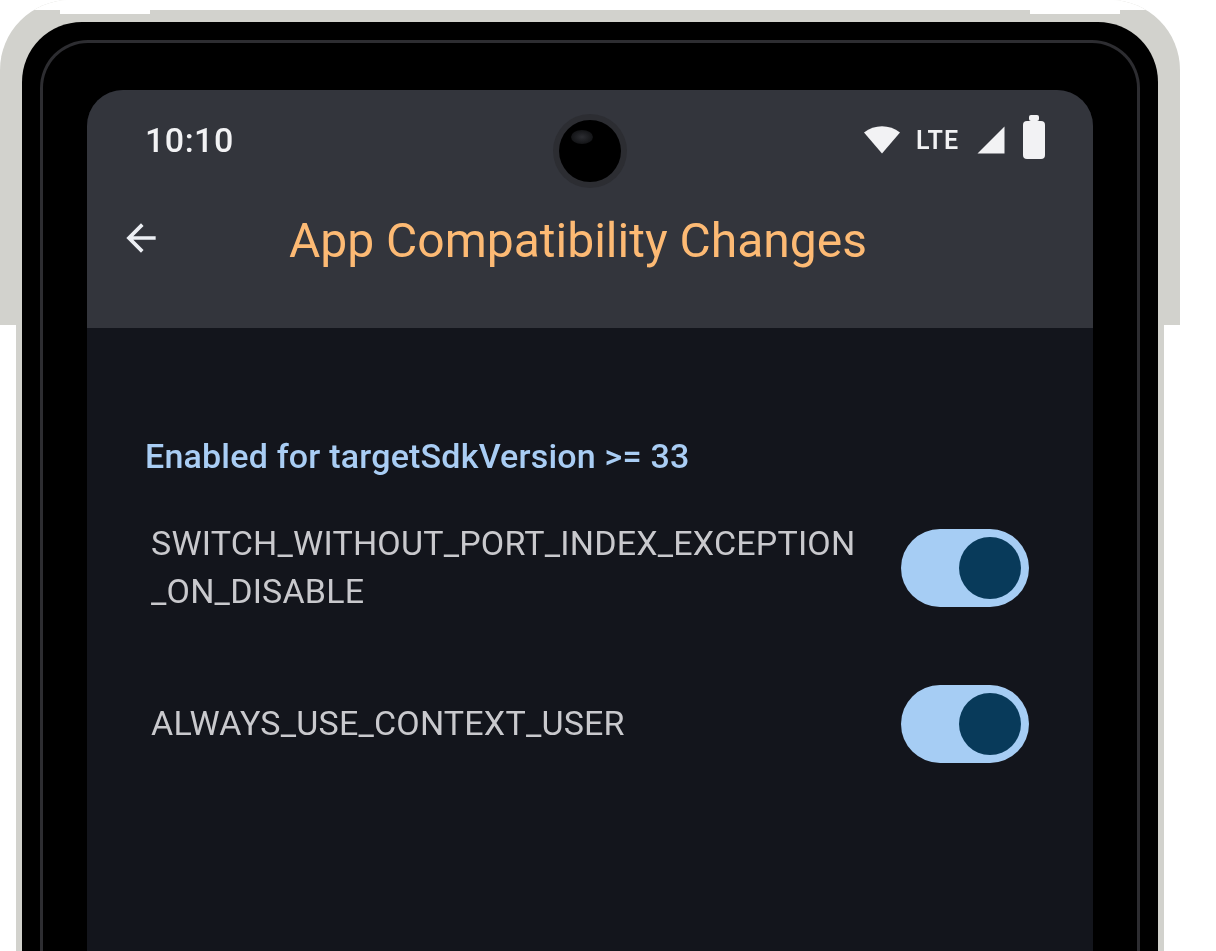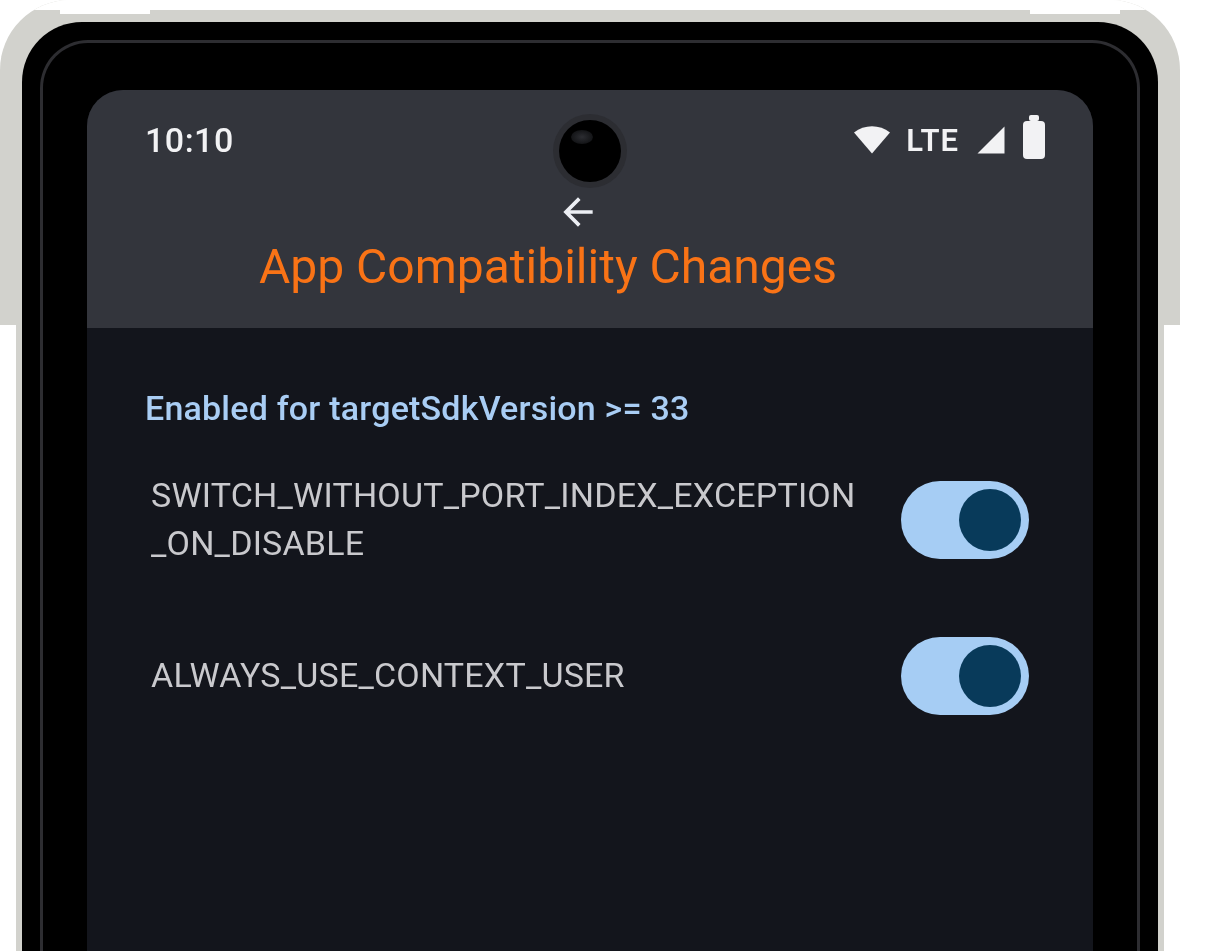--- a/index.html
+++ b/index.html
@@ -56,33 +56,32 @@
     background: #33353c;
     padding-bottom: 38px;
   }
   .status-bar {
     display: flex; align-items: center; height: 100px; padding: 0 48px 0 58px;
     color: #f2f2f4; font-size: 34px; font-weight: 500;
   }
   .status-bar .clock { flex: 0 0 auto; letter-spacing: 0.5px; }
   .status-bar .spacer { flex: 1 1 auto; }
   .status-icons { display: flex; align-items: center; gap: 16px; }
-  .status-icons .lte { font-size: 31px; font-weight: 600; letter-spacing: 1px; }
+  .status-icons .lte { font-size: 25px; font-weight: 600; letter-spacing: 1px; }
   .status-icons svg, .status-icons .batt { display: block; }
   .batt {
     width: 22px; height: 38px; background: #f2f2f4; border-radius: 4px; position: relative;
   }
   .batt::before {
     content: ""; position: absolute; top: -6px; left: 6px; width: 10px; height: 6px; background: #f2f2f4; border-radius: 2px;
   }
 
   .app-bar {
     display: flex; align-items: center; height: 100px; padding: 0 48px 0 24px;
-    color: #f97316;
-    flex-direction: column;
+    color: #fdba74;
   }
   .back-btn {
     width: 60px; height: 60px; display: flex; align-items: center; justify-content: center;
     cursor: pointer; border-radius: 50%;
   }
   .app-title {
     flex: 1; text-align: center; font-size: 48px; font-weight: 400;
     padding-right: 60px;
   }
 
@@ -92,21 +91,21 @@
     width: 62px; height: 62px; border-radius: 50%; background: #000;
     box-shadow: 0 0 0 6px #2c2d32;
   }
   .camera::after {
     content: ""; position: absolute; top: 10px; left: 12px; width: 22px; height: 14px;
     background: radial-gradient(ellipse at center, #2c2d32 0%, #101113 80%);
     border-radius: 50%;
   }
 
   
-  .content { padding: 36px 58px 0 58px; }
+  .content { padding: 36px 58px 0 58px; margin-top: 48px; }
   .section-hdr {
     color: #a9cdf4; font-size: 34px; font-weight: 500; letter-spacing: 0.2px; margin: 24px 0 10px 0;
   }
   .item-row {
     display: flex; align-items: center; min-height: 150px; gap: 32px; padding: 34px 6px;
     cursor: pointer;
   }
   .item-label {
     flex: 1; color: #c9c9cd; font-size: 34px; line-height: 1.4; font-weight: 400;
     overflow-wrap: break-word; word-break: break-word;

